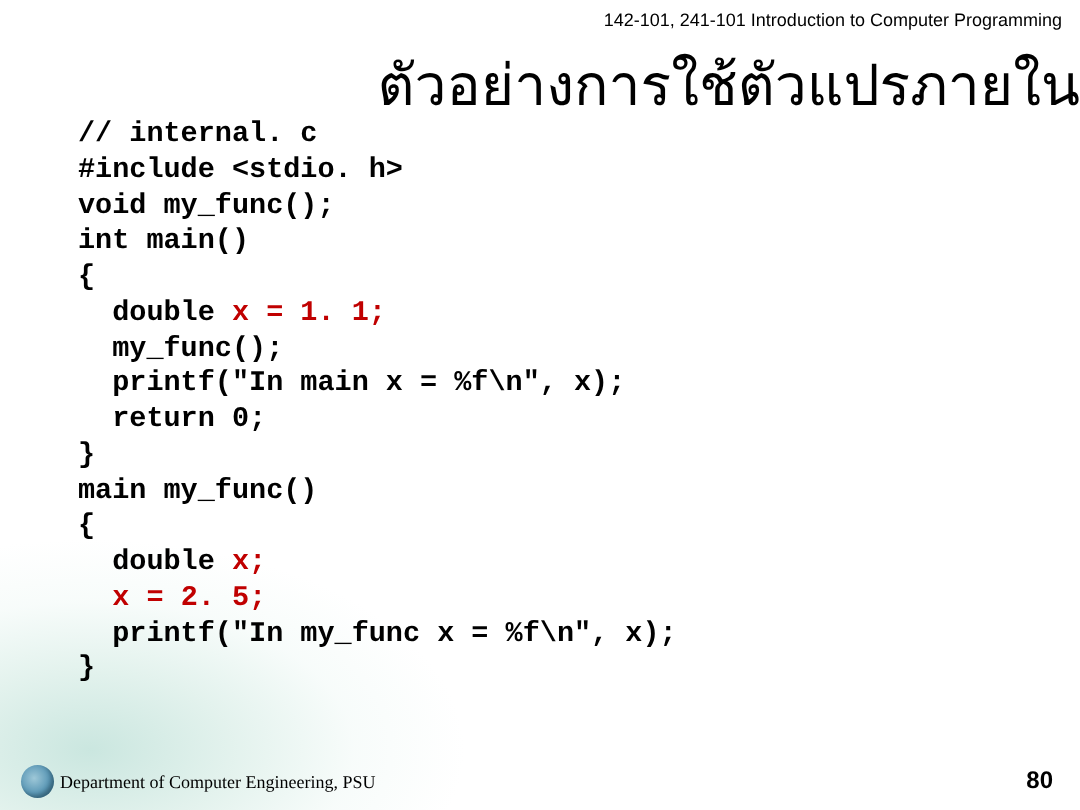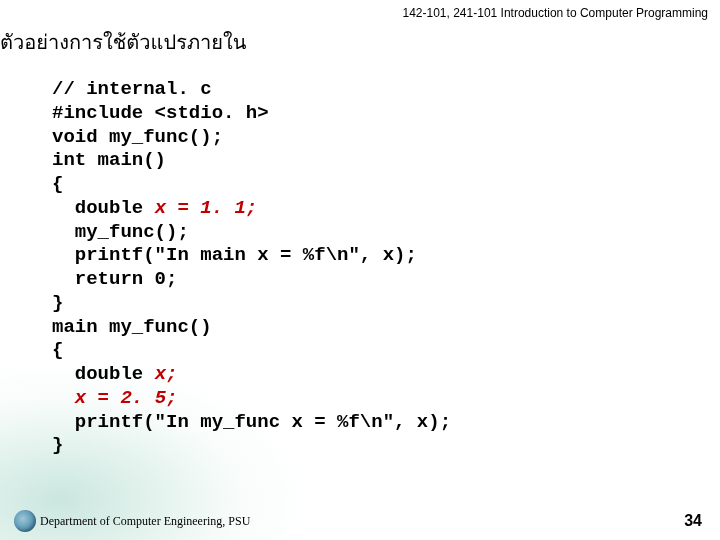--- a/index.html
+++ b/index.html
@@ -30,39 +30,39 @@
     font-family: Arial, sans-serif;
     font-size: 12px;
     color: #000;
     z-index: 2;
   }
   .title {
     position: absolute;
     top: 26px;
     left: 0;
     width: 100%;
-    text-align: left;
+    text-align: right;
     font-family: "Angsana New", "Times New Roman", serif;
-    font-size: 20px;
+    font-size: 38px;
     color: #000;
     z-index: 2;
   }
   .code-block {
     position: absolute;
     top: 78px;
     left: 52px;
     font-family: "Courier New", monospace;
     font-size: 19px;
     font-weight: bold;
     line-height: 1.25;
     color: #000;
     white-space: pre;
     z-index: 2;
   }
-  .code-block .red { color: #c00000; font-style: italic; }
+  .code-block .red { color: #c00000; }
   .footer {
     position: absolute;
     bottom: 10px;
     left: 0;
     width: 100%;
     z-index: 2;
   }
   .footer-logo {
     position: absolute;
     left: 14px;
@@ -113,14 +113,14 @@
 <span>main my_func()</span>
 <span>{</span>
 <span>  double </span><span class="red">x;</span>
 <span>  </span><span class="red">x = 2. 5;</span>
 <span>  printf("In my_func x = %f\n", x);</span>
 <span>}</span></div>
 
 <div class="footer">
   <div class="footer-logo"></div>
   <div class="footer-text">Department of Computer Engineering, PSU</div>
-  <div class="page-num">34</div>
+  <div class="page-num">80</div>
 </div>
 
 </body></html>

